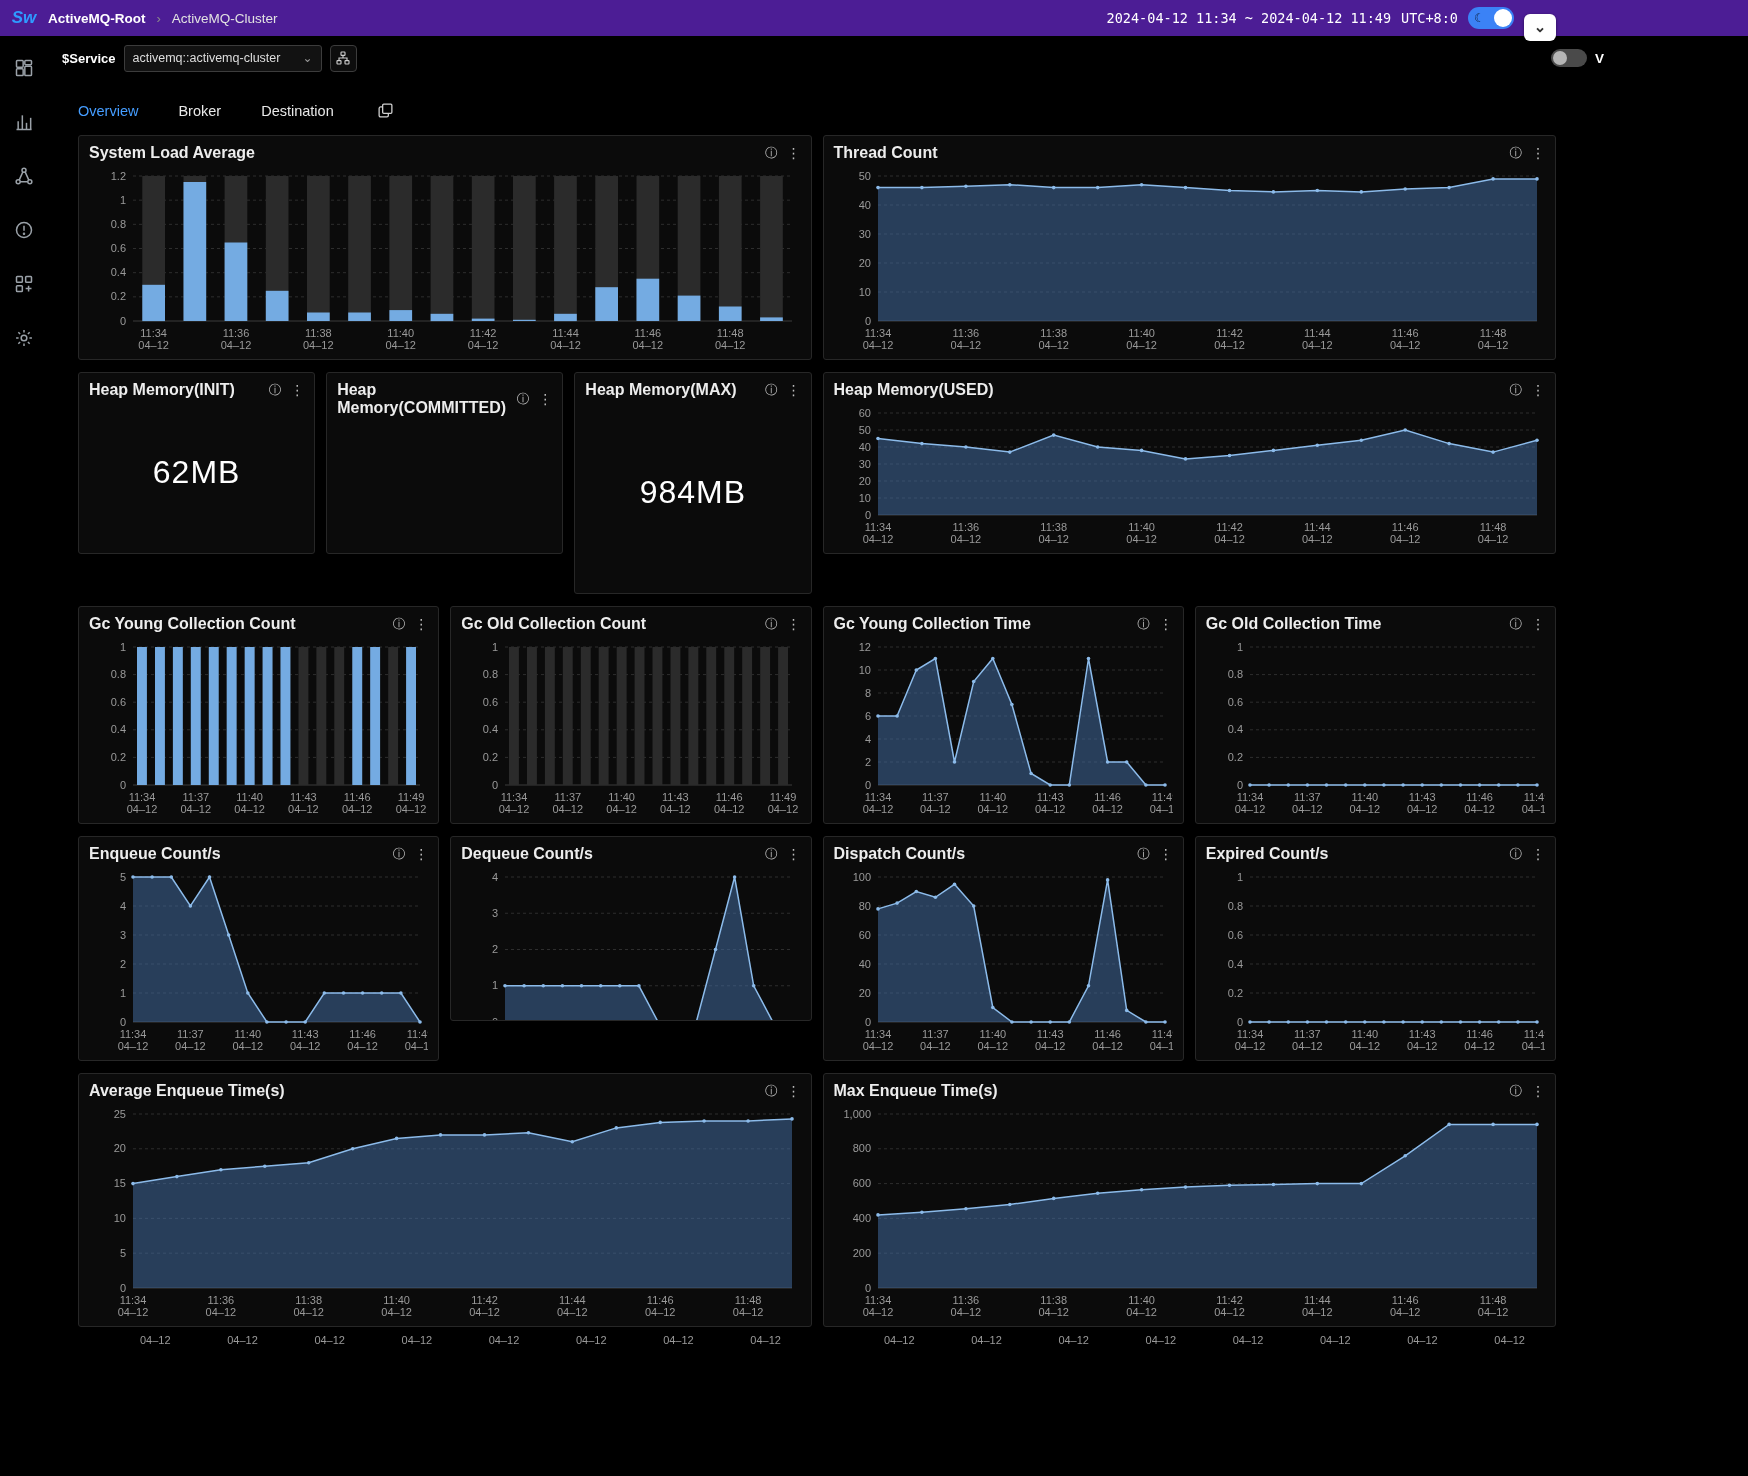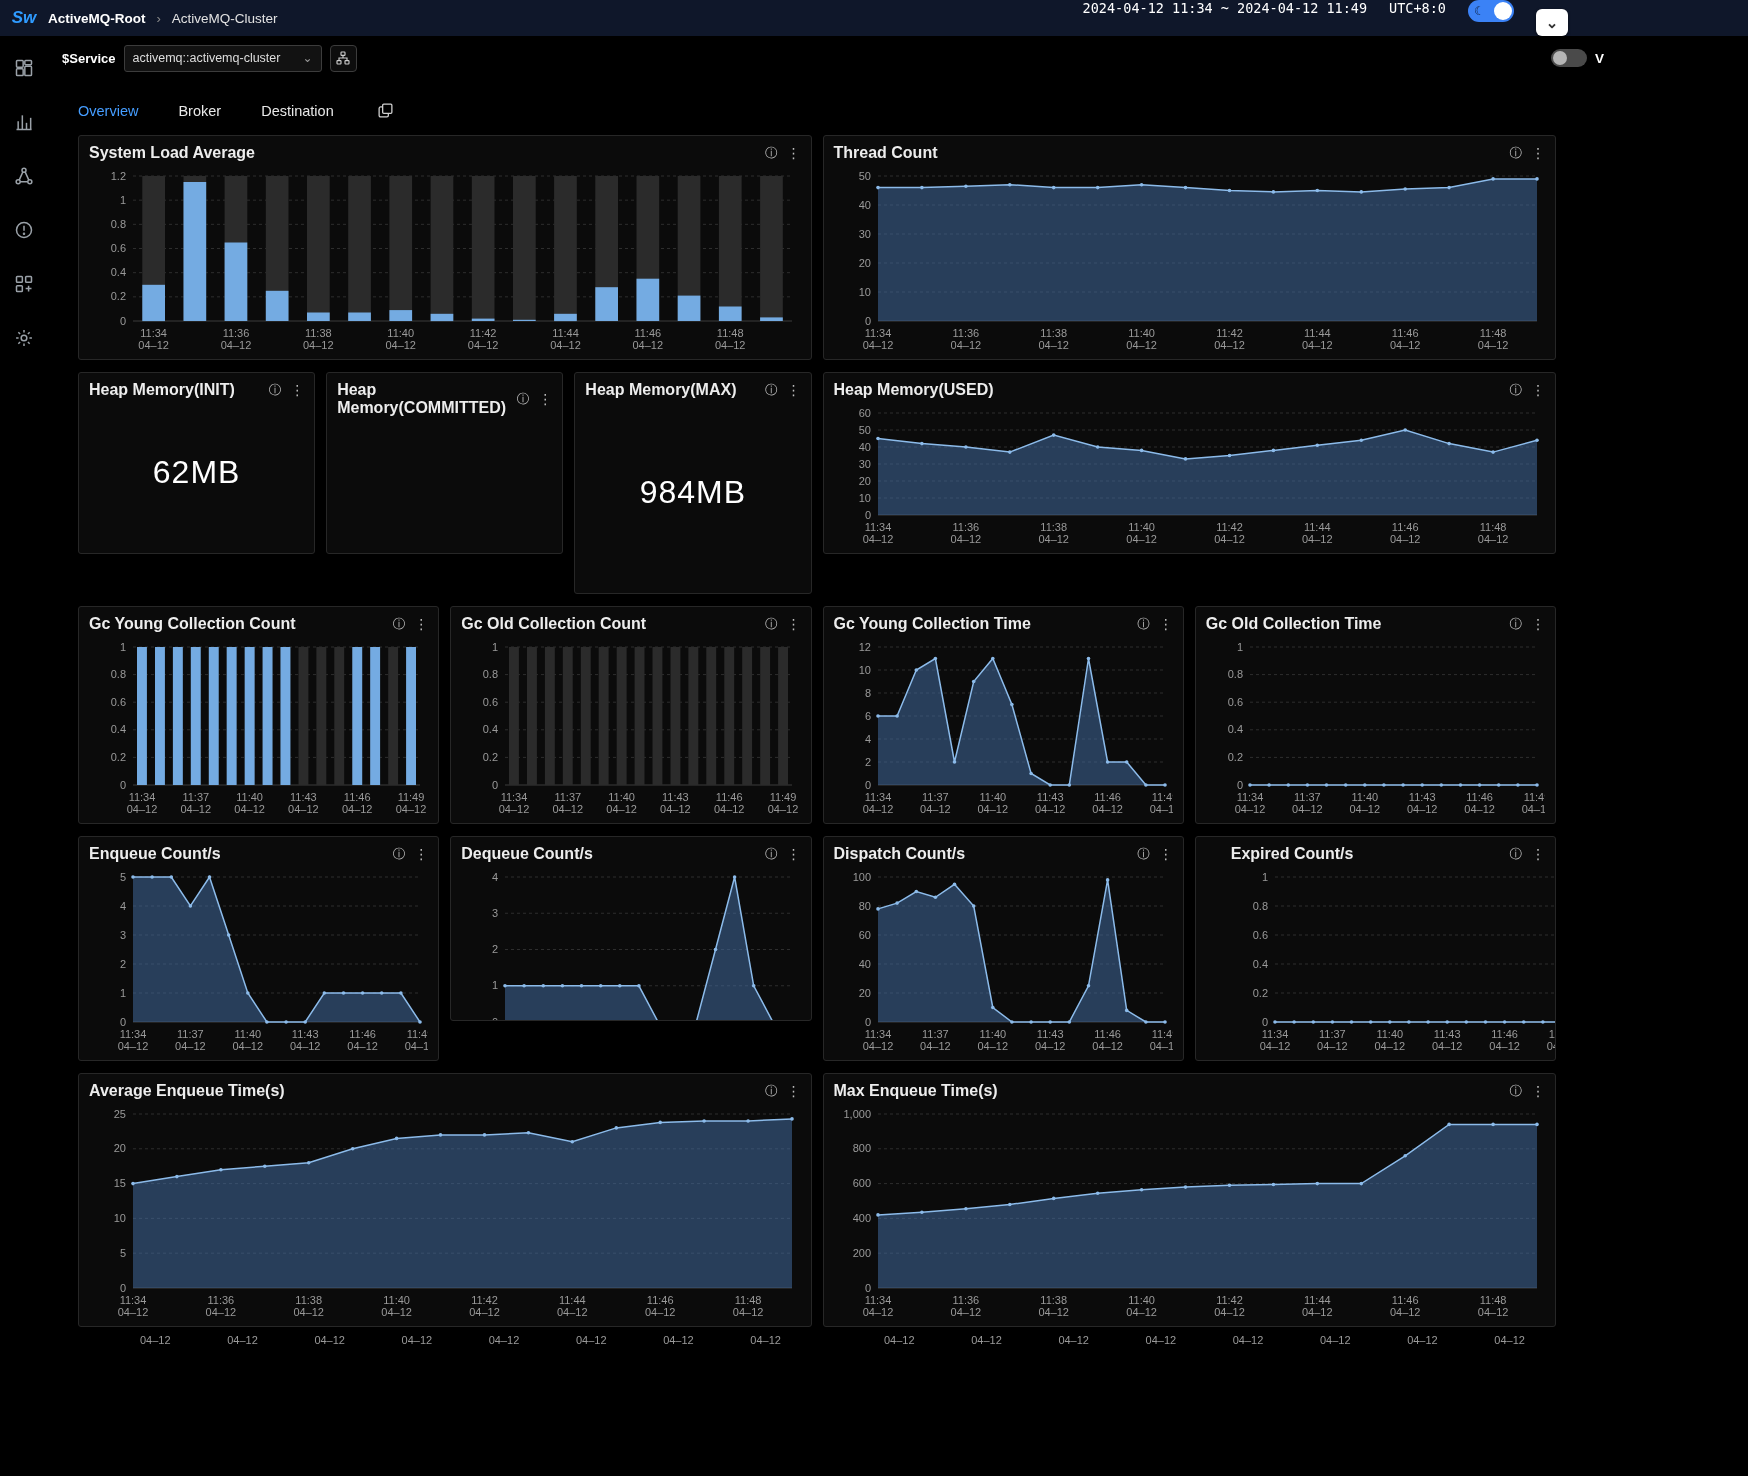--- a/index.html
+++ b/index.html
@@ -1,26 +1,26 @@
 <!DOCTYPE html>
 <html><head>
 <meta charset="utf-8">
 <style>
   *{margin:0;padding:0;box-sizing:border-box}
   html,body{background:#000}
   body{width:1748px;height:1476px;font-family:"Liberation Sans",sans-serif;color:#e8e8e8;overflow:hidden;position:relative}
 
   
-  .topbar{height:36px;display:flex;align-items:center;background:#0f172a;position:relative;z-index:5}
+  .topbar{height:36px;display:flex;align-items:center;background:#4c1d95;position:relative;z-index:5}
   .logo{width:48px;text-align:center;color:#2f9bff;font-weight:700;font-size:17px;font-style:italic;flex:none}
   .crumb{display:flex;align-items:center;font-size:13.5px}
   .crumb-root{font-weight:700;color:#fff}
   .crumb-sep{color:#8a8a8a;margin:0 11px;font-size:13px}
   .crumb-cur{color:#e2e2e2}
-  .topbar-right{position:absolute;right:180px;top:0;height:36px;display:flex;align-items:flex-start;gap:22px}
+  .topbar-right{position:absolute;right:192px;top:0;height:36px;display:flex;align-items:center;gap:10px}
   .time-range,.tz{font-family:"DejaVu Sans Mono",monospace;font-size:13.5px;color:#fff;white-space:nowrap}
   .theme-toggle{width:46px;height:22px;border-radius:11px;background:#3b82f6;position:relative;display:flex;align-items:center;cursor:pointer;flex:none}
   .moon{font-size:12px;color:#0b1a33;margin-left:6px;line-height:1}
   .knob{position:absolute;right:2px;top:2px;width:18px;height:18px;border-radius:50%;background:#fff}
   .chevron-btn{width:32px;height:27px;background:#fff;color:#333;border-radius:6px;display:flex;align-items:center;justify-content:center;font-size:15px;font-weight:700;position:relative;top:9px;box-shadow:0 1px 3px rgba(0,0,0,.5);cursor:pointer}
 
   
   .sidebar{position:absolute;left:0;top:36px;bottom:0;width:48px;background:#000;display:flex;flex-direction:column;align-items:center;gap:34px;padding-top:22px}
   .side-icon{width:20px;height:20px;color:#9aa1a8;cursor:pointer}
   .side-icon svg{width:20px;height:20px;display:block}
@@ -766,21 +766,21 @@
             <text class="tk" x="160.8" y="171" text-anchor="middle">11:40</text>
             <text class="tk" x="160.8" y="183" text-anchor="middle">04–12</text>
             <text class="tk" x="218.2" y="171" text-anchor="middle">11:43</text>
             <text class="tk" x="218.2" y="183" text-anchor="middle">04–12</text>
             <text class="tk" x="275.6" y="171" text-anchor="middle">11:46</text>
             <text class="tk" x="275.6" y="183" text-anchor="middle">04–12</text>
             <text class="tk" x="333.0" y="171" text-anchor="middle">11:49</text>
             <text class="tk" x="333.0" y="183" text-anchor="middle">04–12</text>
           </svg></div>
       </div>
-      <div class="panel span3" style="height: 225px; padding-left: 25px;">
+      <div class="panel span3" style="height: 225px;">
         <div class="phead">
           <span class="ptitle">Expired Count/s</span>
           <span class="picons">
             <span class="pi">ⓘ</span>
             <span class="pk">⋮</span>
           </span>
         </div>
         <div class="pbody"><svg width="341" height="187" viewBox="0 0 341 187">
             <line x1="46" x2="333" y1="155" y2="155" stroke="#3d3d3d"></line>
             <text class="tk" x="39" y="158.5" text-anchor="end">0</text>

